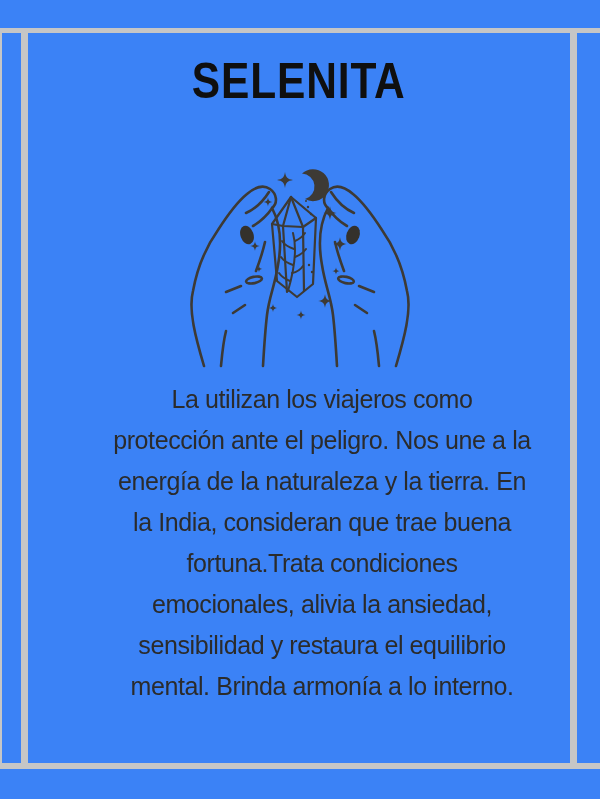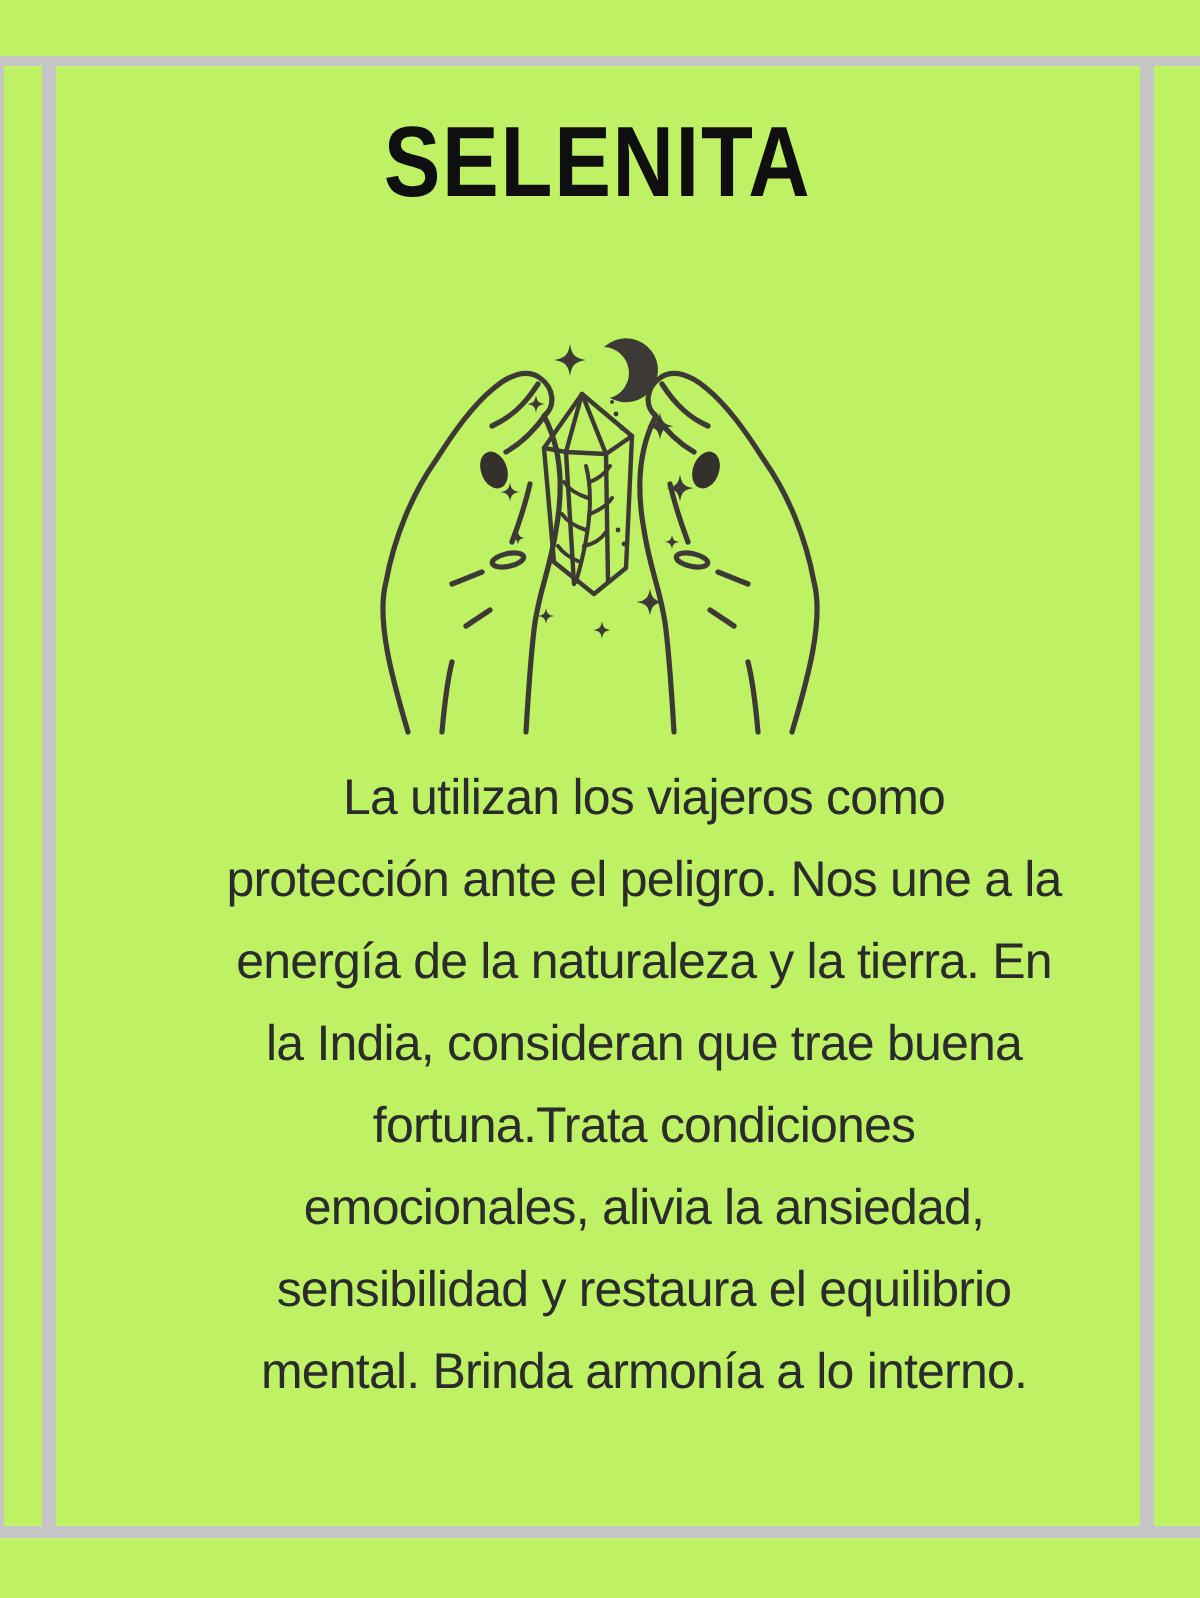--- a/index.html
+++ b/index.html
@@ -1,18 +1,18 @@
 <!DOCTYPE html>
 <html><head>
 <meta charset="utf-8">
 <style>
   html,body{margin:0;padding:0;}
   body{width:600px;height:799px;background:#ffffff;overflow:hidden;
        font-family:"Liberation Sans","DejaVu Sans",sans-serif;}
-  .stage{position:relative;width:600px;height:799px;background:#bef264;}
+  .stage{position:relative;width:600px;height:799px;background:#3b82f6;}
 
   
   .hline{position:absolute;left:0;width:600px;background:#c6c6c6;}
   .line-top{top:28px;height:5px;}
   .line-bottom{top:763px;height:6px;}
   .vbar{position:absolute;top:28px;height:741px;background:#c6c6c6;}
   .bar-left{left:21px;width:7px;}
   .bar-right{left:570px;width:7px;}
   .sliver-left{left:0;width:2px;}
 

